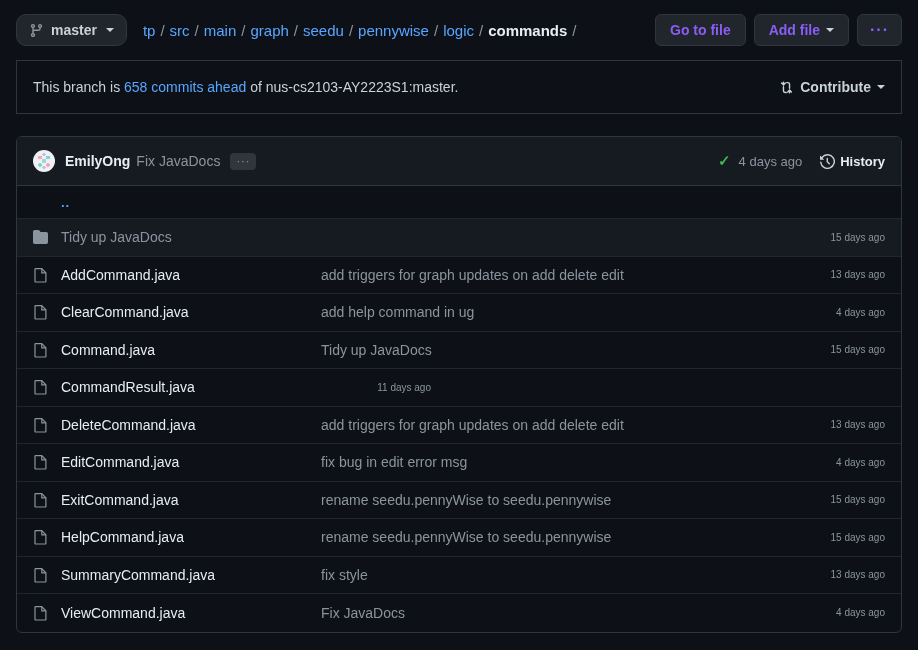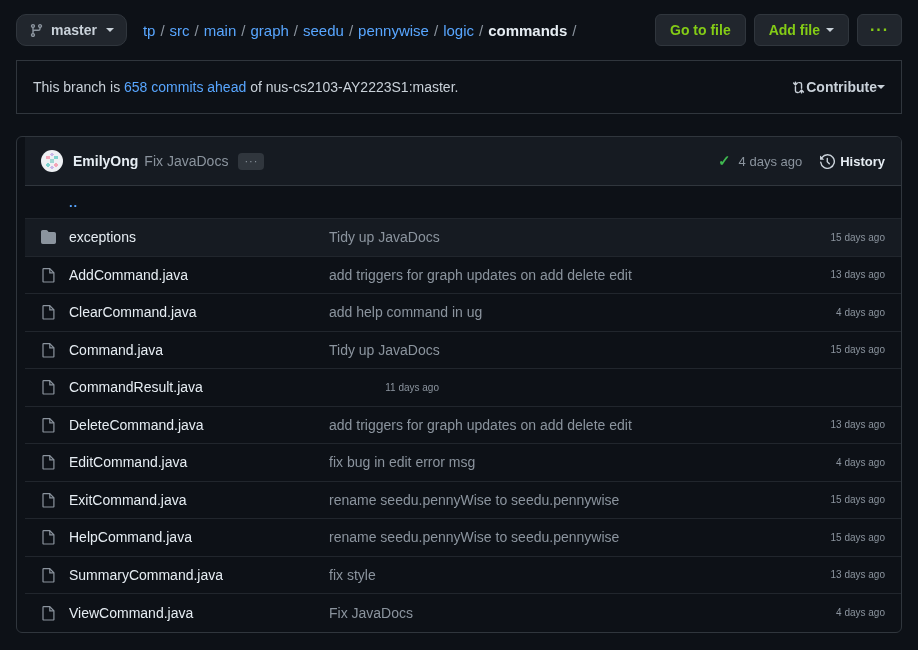--- a/index.html
+++ b/index.html
@@ -81,21 +81,21 @@
   .btn {
     display: flex;
     align-items: center;
     justify-content: center;
     gap: 6px;
     height: 32px;
     padding: 0 14px;
     background: #21262d;
     border: 1px solid #30363d;
     border-radius: 6px;
-    color: #84cc16;
+    color: #8b5cf6;
     font-size: 14px;
     font-weight: bold;
     cursor: pointer;
     white-space: nowrap;
   }
   .btn.icon-only { padding: 0 12px; font-size: 16px; letter-spacing: 1px; line-height: 0.5; }
 
   
   .banner {
     margin: 0 16px;
@@ -111,34 +111,34 @@
   }
   .banner a {
     color: #58a6ff;
     text-decoration: none;
     cursor: pointer;
   }
   .contribute {
     margin-left: auto;
     display: flex;
     align-items: center;
+    gap: 6px;
     color: #c9d1d9;
     font-weight: bold;
     cursor: pointer;
     font-size: 14px;
   }
 
   
   .panel {
     margin: 22px 16px 0 16px;
     border: 1px solid #30363d;
     border-radius: 6px;
     overflow: hidden;
     background: #0d1117;
-    padding-left: 8px;
   }
 
   .commit-header {
     display: flex;
     align-items: center;
     height: 49px;
     padding: 0 16px;
     background: #161b22;
     border-bottom: 1px solid #30363d;
   }
@@ -343,21 +343,20 @@
     <span class="parent-link">..</span>
   </div>
 
   <div id="rows">
       <div class="row hover">
         <div class="cell-icon">
           <svg width="16" height="16" viewBox="0 0 16 16" fill="#8b949e">
             <path d="M.513 1.513A1.75 1.75 0 0 1 1.75 1h3.5c.55 0 1.07.26 1.4.7l.9 1.2a.25.25 0 0 0 .2.1h5.5A1.75 1.75 0 0 1 15 4.75v8.5A1.75 1.75 0 0 1 13.25 15H1.75A1.75 1.75 0 0 1 0 13.25V2.75c0-.464.184-.91.513-1.237Z"></path>
           </svg>
         </div>
-        <div class="cell-name">exceptions</div>
         <div class="cell-msg">Tidy up JavaDocs</div>
         <div class="cell-time">15 days ago</div>
       </div>
       <div class="row">
         <div class="cell-icon">
           <svg width="16" height="16" viewBox="0 0 16 16" fill="none" stroke="#8b949e" stroke-width="1.2">
             <path d="M2.6 1.6h6.1l4.2 4.2v8.6a.6.6 0 0 1-.6.6H2.6a.6.6 0 0 1-.6-.6V2.2a.6.6 0 0 1 .6-.6Z"></path>
             <path d="M8.8 1.7v4.1h4.0"></path>
           </svg>
         </div>

